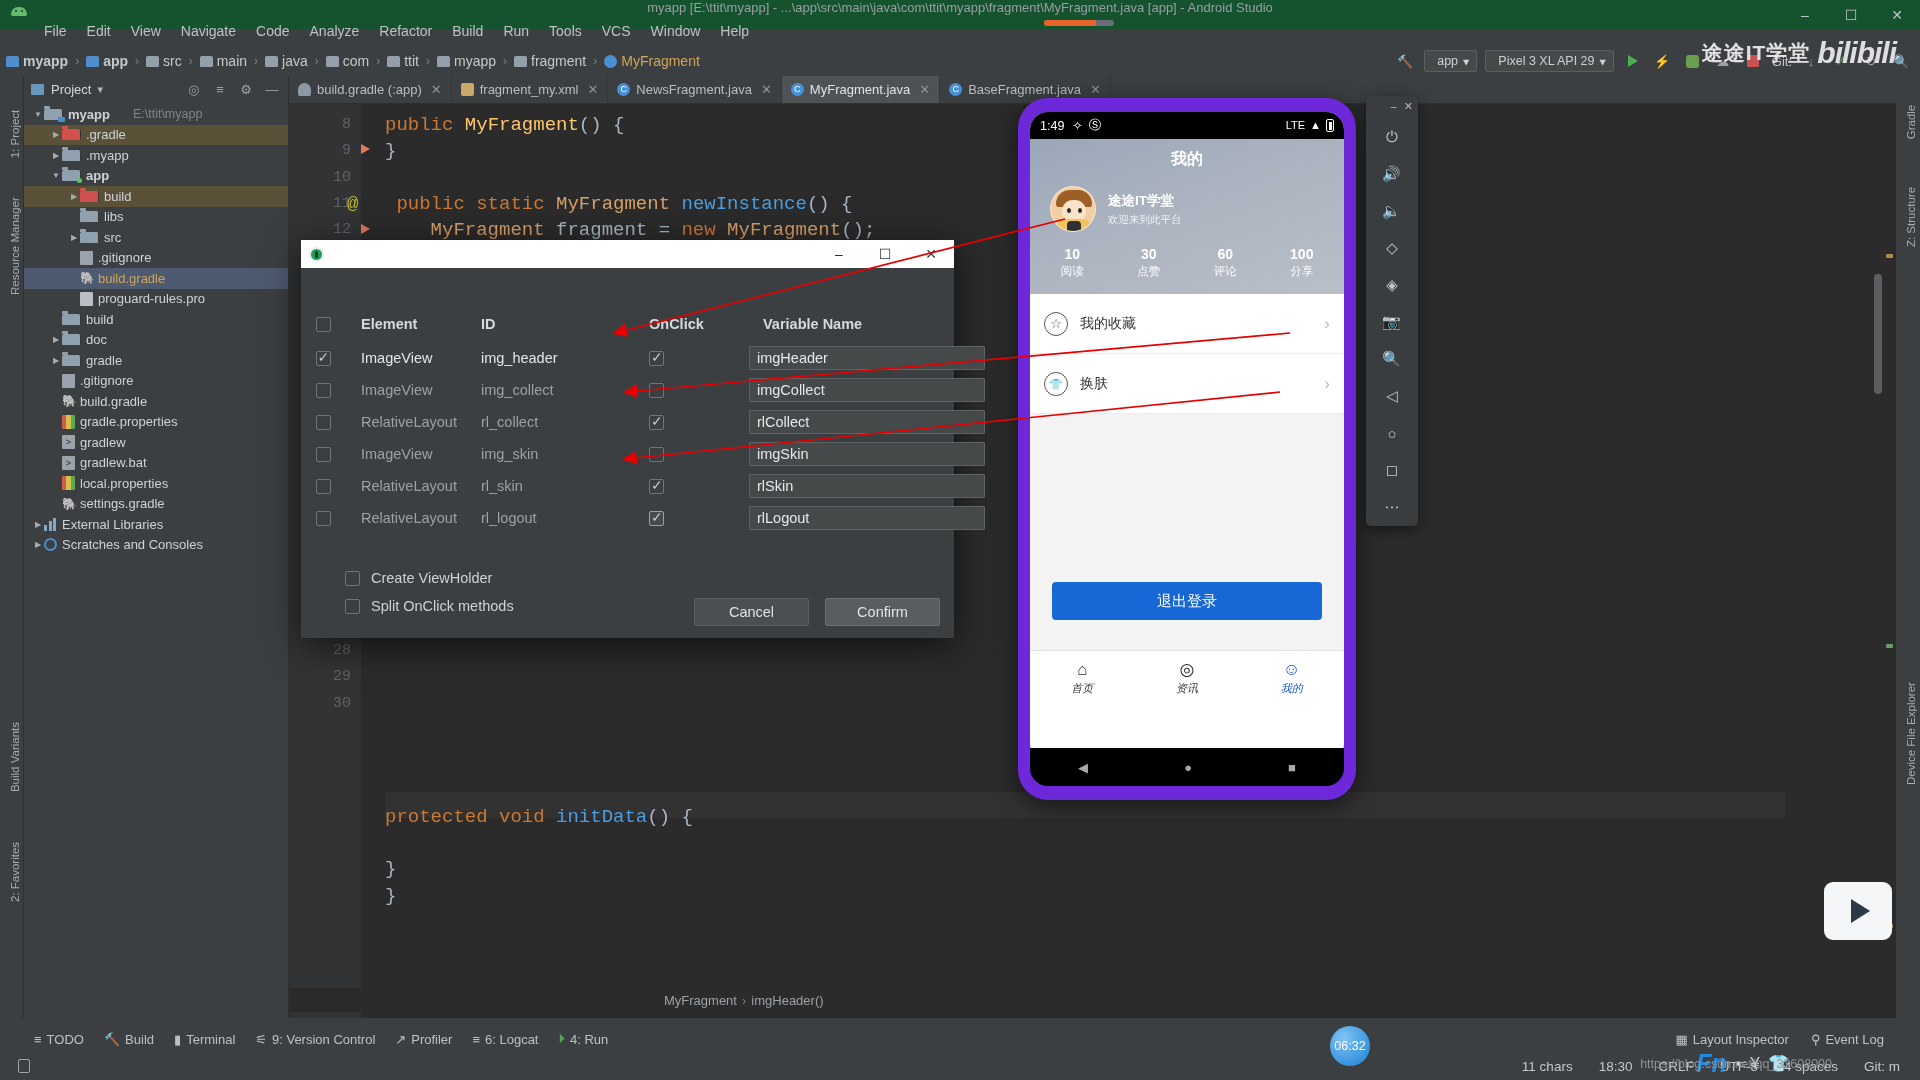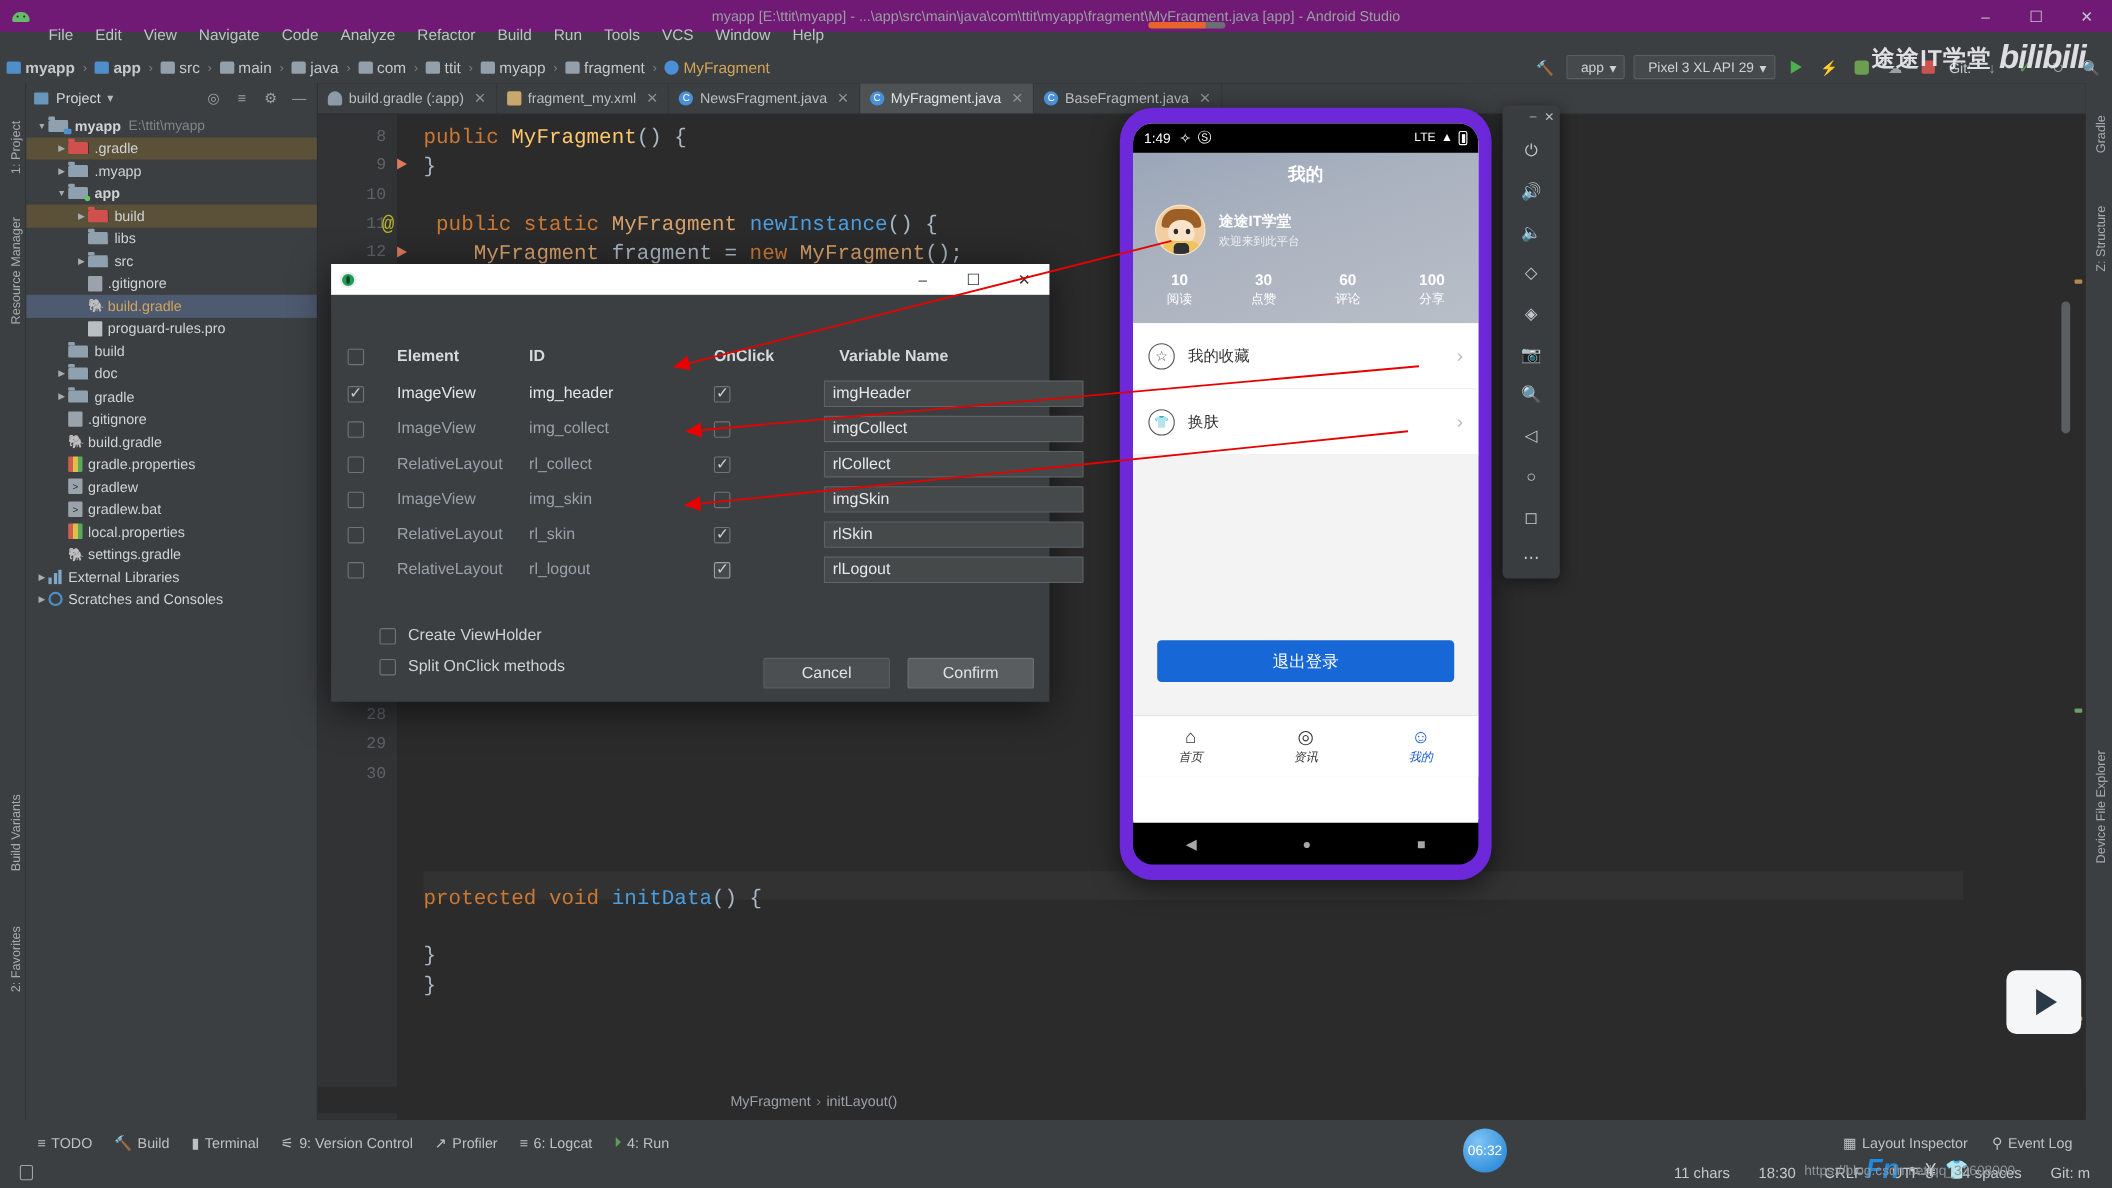--- a/index.html
+++ b/index.html
@@ -7,21 +7,21 @@
     width: 1920px; height: 1080px;
     background: #3c3f41;
     font-family: "Liberation Sans", sans-serif;
     overflow: hidden;
   }
   #app { position: relative; width: 1920px; height: 1080px; background: #3c3f41; }
 
   
   .titlebar {
     position: absolute; left: 0; top: 0; width: 1920px; height: 29px;
-    background: #701a75; display: flex; align-items: center;
+    background: #14532d; display: flex; align-items: flex-start;
   }
   .android-logo { width: 22px; height: 22px; margin: 0 6px 0 8px; position: relative; }
   .android-logo .body {
     position: absolute; left: 3px; top: 7px; width: 16px; height: 9px;
     background: #66bb6a; border-radius: 8px 8px 2px 2px;
   }
   .android-logo .eye { position: absolute; width: 2px; height: 2px; background: #2b2b2b; border-radius: 50%; top: 10px; }
   .android-logo .eye.l { left: 7px; } .android-logo .eye.r { left: 13px; }
   .title-text {
     position: absolute; left: 50%; transform: translateX(-50%);
@@ -107,21 +107,21 @@
   }
   .folder.dot::after { content: ''; position: absolute; right: -2px; bottom: -2px; width: 5px; height: 5px; background: #62c462; border-radius: 50%; }
   .folder.blue::after { content: ''; position: absolute; right: -3px; bottom: -2px; width: 7px; height: 5px; background: #4d8ecb; border-radius: 1px; }
   .fileico { width: 13px; height: 14px; margin-right: 5px; flex: none; border-radius: 1px; position: relative; }
   .fileico.git { background: #9aa3ab; }
   .fileico.gradle { background: none; color: #b5bcc2; font-size: 12px; line-height: 14px; }
   .fileico.txt { background: #b9bfc5; }
   .fileico.prop { background: linear-gradient(90deg,#d15b4c 33%,#d8c04a 33% 66%,#5aa85a 66%); }
   .fileico.bat { background: #9aa3ab; color: #2b2b2b; font-size: 9px; text-align: center; line-height: 14px; }
   .tree-label.y { color: #cfa55a; }
-  .tree-path { color: #7f858b; margin-left: 7px; font-size: 12.5px; }
+  .tree-path { color: #7f858b; margin-left: 23px; font-size: 12.5px; }
   .lib-ico { width: 13px; height: 13px; margin-right: 5px; flex: none; display: flex; gap: 1.5px; align-items: flex-end; }
   .lib-ico span { width: 3px; background: #7fa8c9; }
   .scratch-ico { width: 13px; height: 13px; border-radius: 50%; border: 2px solid #4d8ecb; margin-right: 5px; flex: none; }
 
   
   .editor-area { position: absolute; left: 289px; top: 76px; width: 1607px; height: 942px; background: #2b2b2b; }
   .tabbar { height: 28px; background: #3c3f41; display: flex; align-items: stretch; border-bottom: 1px solid #2e3133; }
   .tab {
     display: flex; align-items: center; gap: 6px; padding: 0 9px;
     font-size: 13px; color: #b8bdc2; border-right: 1px solid #343739; white-space: nowrap;
@@ -671,21 +671,21 @@
       <div class="vscroll"></div>
       <div class="err-stripe" style="top:150px;background:#b5894a"></div>
       <div class="err-stripe" style="top:540px;background:#6a9e6a"></div>
       <div class="err-stripe" style="top:820px;background:#b5894a"></div>
     </div>
   </div>
 
   <div class="editor-crumb">
     <span>MyFragment</span>
     <span style="color:#7a7f85">›</span>
-    <span>initLayout()</span>
+    <span>imgHeader()</span>
   </div>
 
   <div class="dialog">
     <div class="dlg-title">
       <span class="dlg-ico"></span>
       <span class="dlg-title-text"></span>
       <span class="dlg-wbtns">
         <span class="dlg-wbtn">–</span>
         <span class="dlg-wbtn">☐</span>
         <span class="dlg-wbtn">✕</span>

